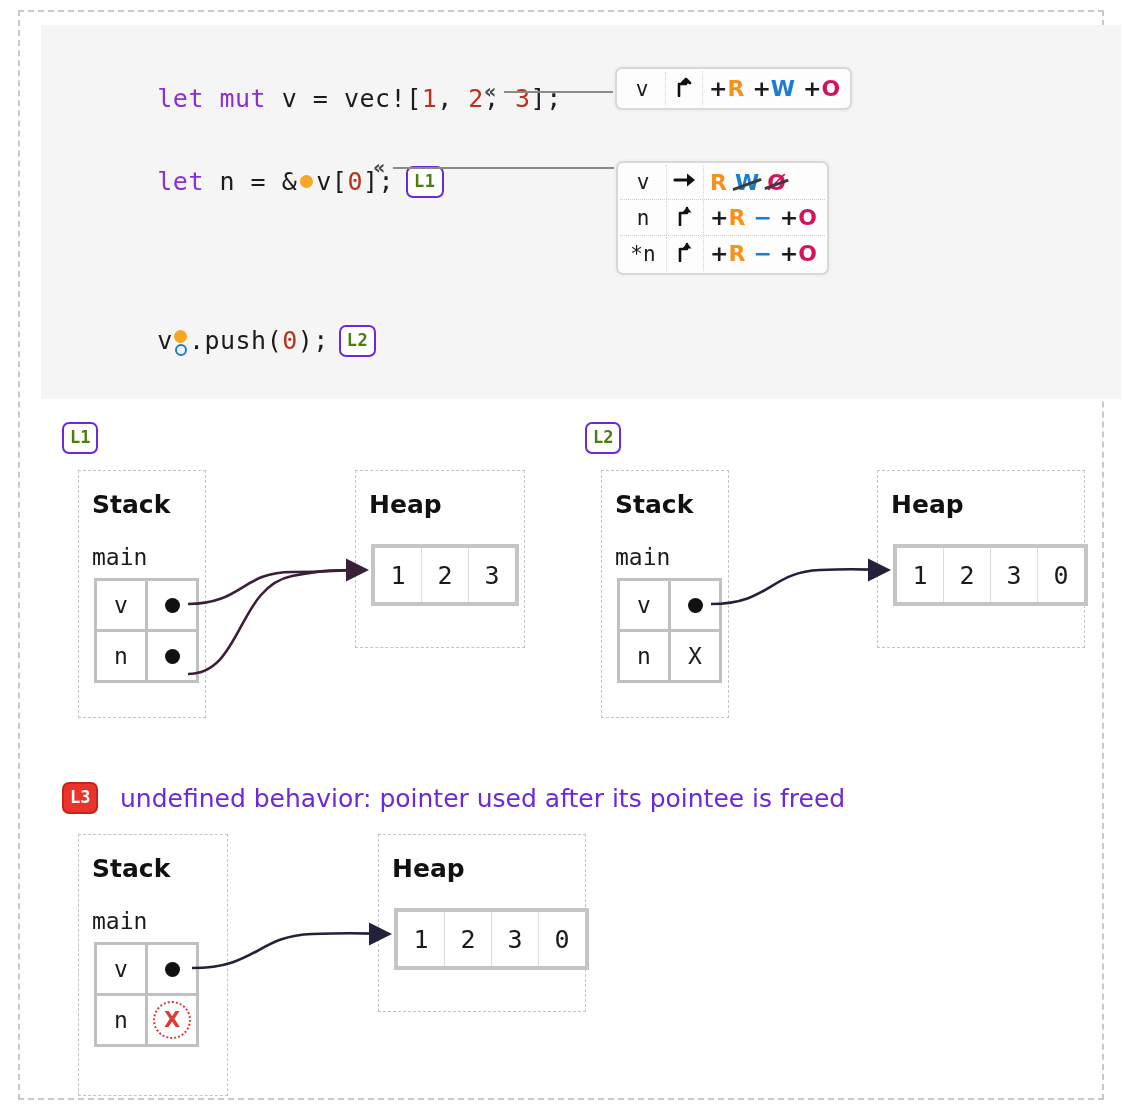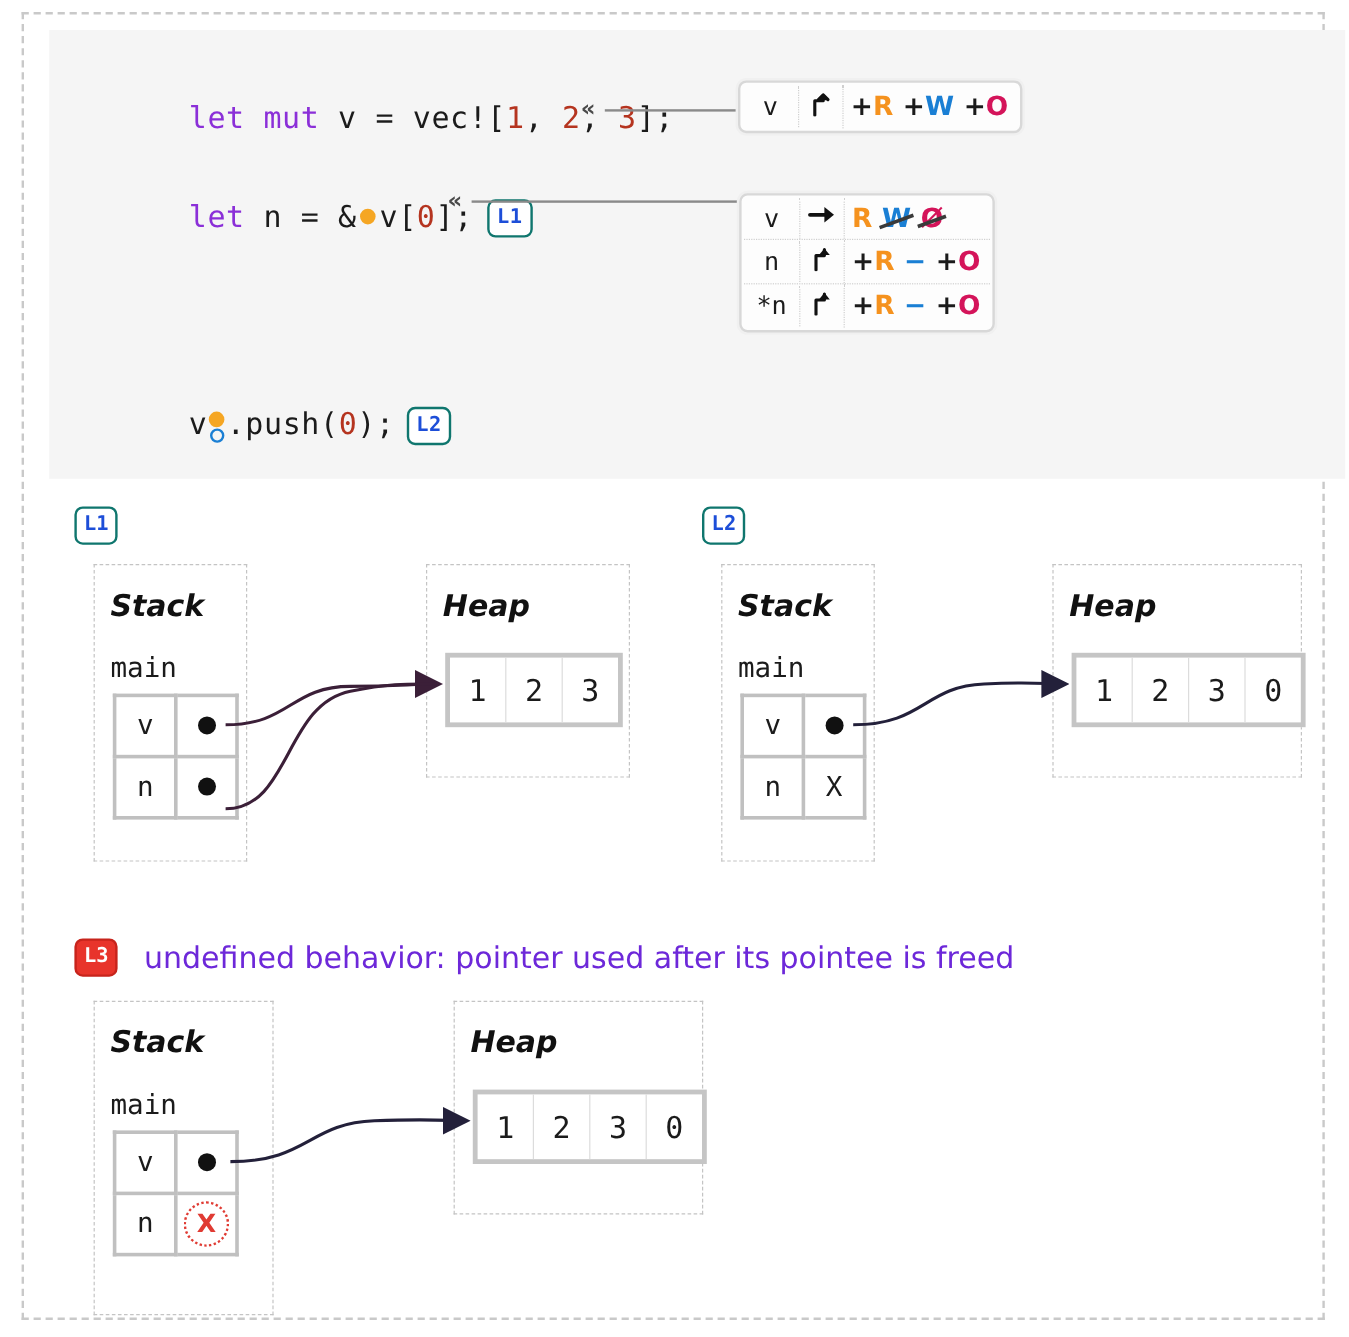--- a/index.html
+++ b/index.html
@@ -34,21 +34,21 @@
     display:inline-block;width:14px;vertical-align:-7px;margin:0 1px;
   }
   .dotstack .d1{width:13px;height:13px;border-radius:50%;background:#f5a623;display:block;margin:0 auto 1px;}
   .dotstack .d2{width:12px;height:12px;border-radius:50%;border:2.4px solid #1a7fd4;box-sizing:border-box;display:block;margin:0 auto;}
   
   .badge{
     display:inline-block;font-family:"DejaVu Sans Mono","Liberation Mono",monospace;
     font-size:17px;font-weight:bold;line-height:1;
     padding:5px 6px 6px;border-radius:7px;vertical-align:3px;
   }
-  .badge-out{border:2px solid #0f766e;color:#1d4ed8;background:#fff;}
+  .badge-out{border:2px solid #6d28d9;color:#4d7c0f;background:#fff;}
   .badge-red{background:#e8342b;color:#fff;border:2px solid #c7241c;}
   .badge-abs{position:absolute;}
   
   .permtable{
     position:absolute;background:#fdfdfd;border:2px solid #d8d8d8;border-radius:7px;
     padding:2px;box-shadow:0 0 0 2px #f0f0f0;
   }
   .permrow{display:flex;align-items:center;border-bottom:1px dotted #cfcfcf;}
   .permrow:last-child{border-bottom:none;}
   .permname{
@@ -80,21 +80,20 @@
   .conn{position:absolute;height:0;border-top:2px solid #8a8a8a;}
   .chev{position:absolute;font-size:19px;color:#4a4a4a;font-weight:bold;}
   
   .memgroup{position:absolute;}
   .region{
     position:absolute;border:1.5px dashed #c4c4c4;box-sizing:border-box;
   }
   .region-title{
     position:absolute;font-size:25px;font-weight:bold;color:#111;
     font-family:"DejaVu Sans","Liberation Sans",sans-serif;
-    font-style:italic;
   }
   .fname{
     position:absolute;font-family:"DejaVu Sans Mono","Liberation Mono",monospace;
     font-size:23px;color:#1b1b1b;
   }
   .stacktbl{position:absolute;border:3px solid #c0c0c0;border-collapse:collapse;background:#fff;}
   .stacktbl td{
     border:3px solid #c0c0c0;width:48px;height:48px;text-align:center;vertical-align:middle;
     font-family:"DejaVu Sans Mono","Liberation Mono",monospace;font-size:23px;color:#1b1b1b;
     padding:0;
@@ -129,21 +128,21 @@
   <div class="codeblock">
 
     <div class="codeline" style="left:23px;top:30px;">
       <span class="kw">let mut</span><span class="plain"> v = vec![</span><span class="num">1</span><span class="plain">, </span><span class="num">2</span><span class="plain">, </span><span class="num">3</span><span class="plain">];</span>
     </div>
 
     <div class="codeline" style="left:23px;top:112px;">
       <span class="kw">let</span><span class="plain"> n = &amp;</span><span class="dot-fill-orange"></span><span class="plain">v[</span><span class="num">0</span><span class="plain">];</span><span style="display:inline-block;width:12px;"></span><span class="badge badge-out">L1</span>
     </div>
 
-    <div class="codeline" style="left:23px;top:285px;">
+    <div class="codeline" style="left:23px;top:271px;">
       <span class="plain">v</span><span class="dotstack"><span class="d1"></span><span class="d2"></span></span><span class="plain">.push(</span><span class="num">0</span><span class="plain">);</span><span style="display:inline-block;width:10px;"></span><span class="badge badge-out">L2</span>
     </div>
 
 
     <span class="chev" style="left:443px;top:55px;">«</span>
     <div class="conn" style="left:463px;top:66px;width:110px;"></div>
     <span class="chev" style="left:332px;top:131px;">«</span>
     <div class="conn" style="left:352px;top:142px;width:222px;"></div>
 
     <div class="permtable" style="left:574px;top:42px;">

